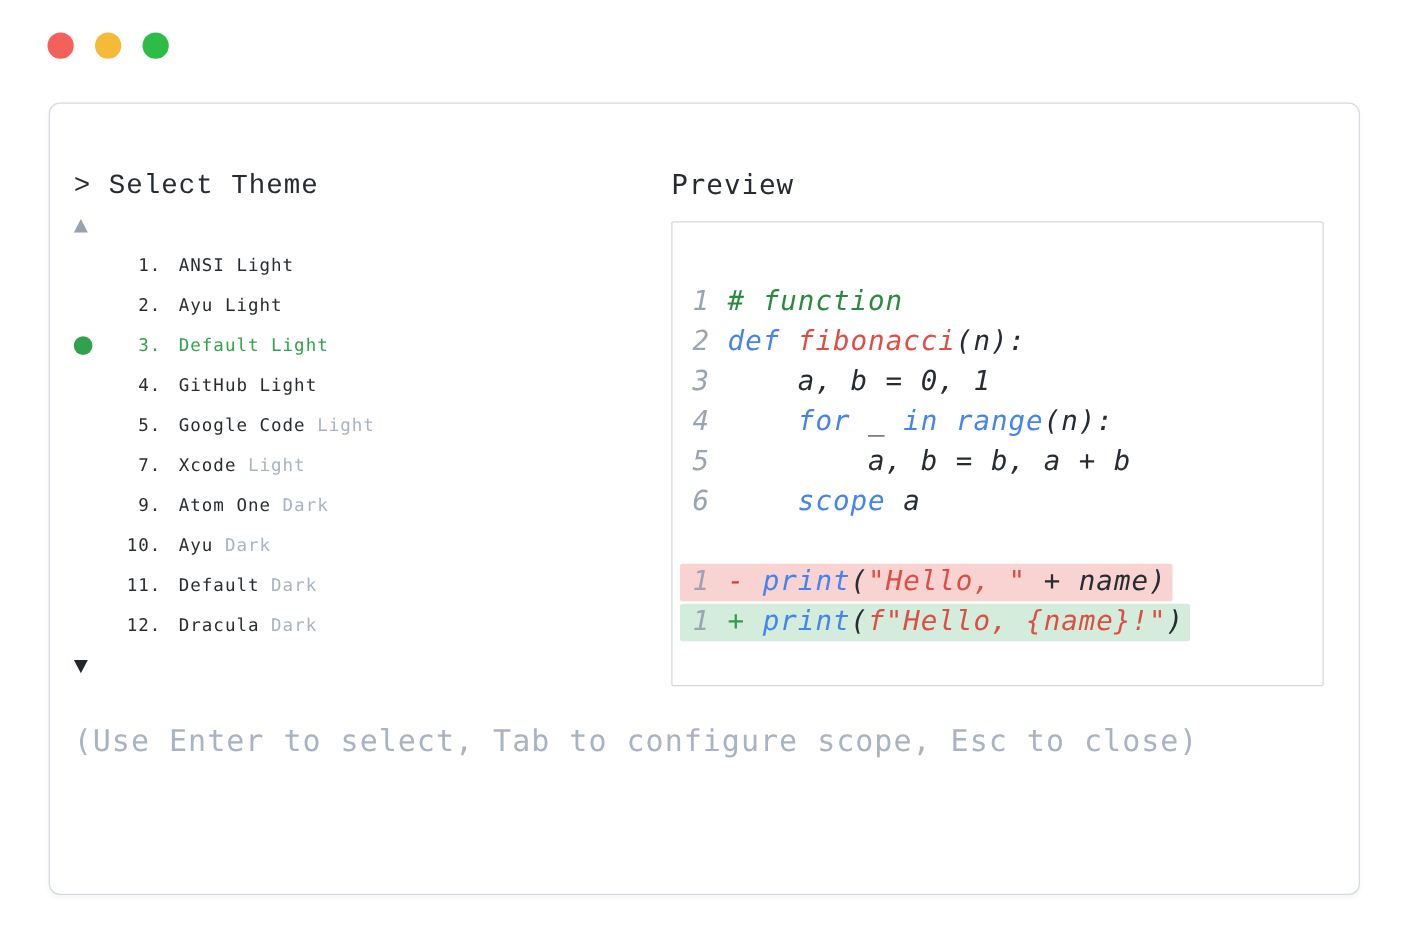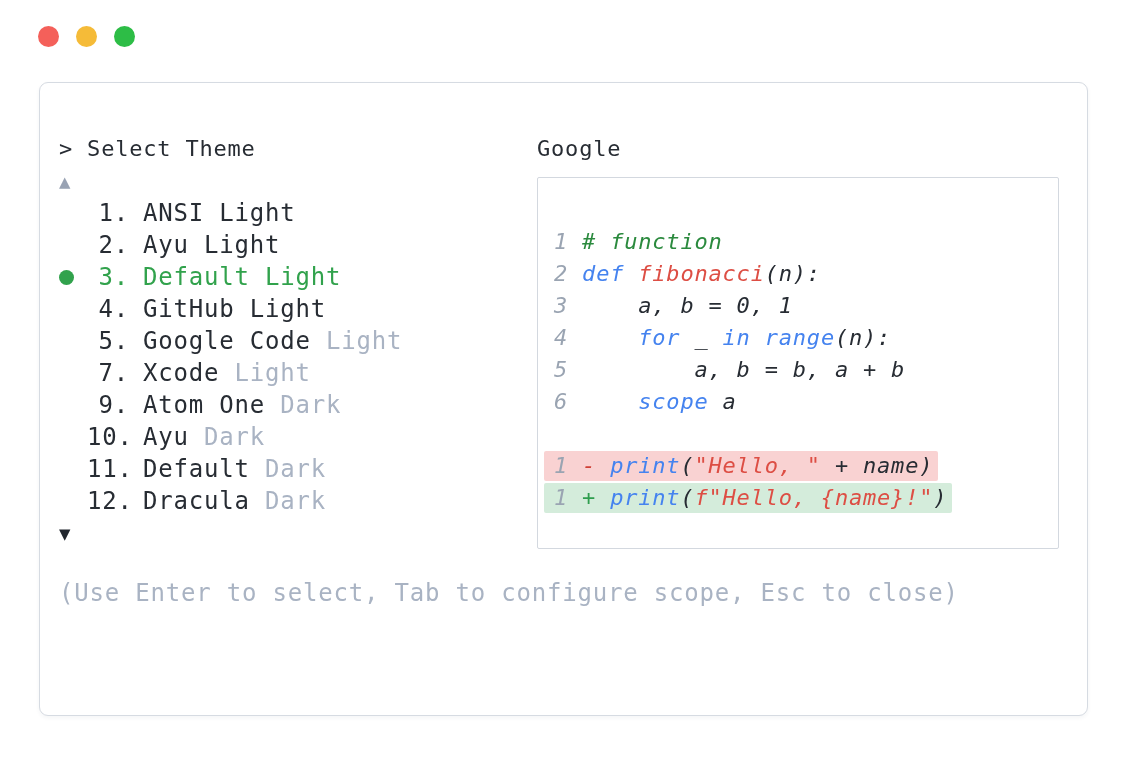--- a/index.html
+++ b/index.html
@@ -24,30 +24,30 @@
   .tl-red{background:var(--traffic-red);}
   .tl-yellow{background:var(--traffic-yellow);}
   .tl-green{background:var(--traffic-green);}
 
   .panel{
     position:absolute;left:39px;top:82px;width:1049px;height:634px;
     background:#fff;border:1.5px solid var(--panel-border);border-radius:9px;
     box-shadow:0 2px 4px rgba(40,50,70,.05);
     padding:50px 0 0 19px;
   }
-  .mono-line{height:32px;line-height:32px;font-size:22px;letter-spacing:.8px;white-space:pre;}
+  .mono-line{height:32px;line-height:32px;font-size:22px;letter-spacing:.8px;white-space:pre;font-family:Liberation Mono, monospace;}
   .cols{display:flex;}
   .left-col{width:478px;flex:none;}
   .right-col{flex:1;}
 
   .title-line{color:var(--plain-dark);}
   .arrow-up{color:var(--scroll-up);font-size:19px;}
   .arrow-down{color:var(--scroll-down);font-size:19px;}
 
-  .titem{height:32px;line-height:32px;font-size:24px;letter-spacing:.8px;white-space:pre;cursor:default;}
+  .titem{height:32px;line-height:32px;font-size:14px;letter-spacing:.8px;white-space:pre;cursor:default;}
   .titem .marker{display:inline-block;width:28px;vertical-align:top;}
   .sel-dot{display:inline-block;width:15px;height:15px;border-radius:50%;background:var(--accent-green);margin-top:8px;}
   .titem .num{display:inline-block;width:42px;text-align:right;vertical-align:top;}
   .titem .tlabel{padding-left:14px;}
   .titem .suffix{color:var(--muted-gray);}
   .titem.selected .num,.titem.selected .tlabel,.titem.selected .suffix{color:var(--accent-green);}
 
   .preview-label{height:32px;line-height:32px;font-size:22px;letter-spacing:.8px;color:var(--plain-dark);}
   .preview-box{
     margin-top:12px;width:522px;height:372px;background:#fff;
@@ -93,21 +93,21 @@
           <div class="titem"><span class="marker"></span><span class="num">5.</span><span class="tlabel">Google Code </span><span class="suffix">Light</span></div>
           <div class="titem"><span class="marker"></span><span class="num">7.</span><span class="tlabel">Xcode </span><span class="suffix">Light</span></div>
           <div class="titem"><span class="marker"></span><span class="num">9.</span><span class="tlabel">Atom One </span><span class="suffix">Dark</span></div>
           <div class="titem"><span class="marker"></span><span class="num">10.</span><span class="tlabel">Ayu </span><span class="suffix">Dark</span></div>
           <div class="titem"><span class="marker"></span><span class="num">11.</span><span class="tlabel">Default </span><span class="suffix">Dark</span></div>
           <div class="titem"><span class="marker"></span><span class="num">12.</span><span class="tlabel">Dracula </span><span class="suffix">Dark</span></div>
         </div>
       <div class="mono-line arrow-down">▼</div>
     </div>
     <div class="right-col">
-      <div class="preview-label">Google</div>
+      <div class="preview-label">Preview</div>
       <div class="preview-box">
         <div>
             <div class="cline"><span class="tok-n">1 </span><span class="tok-c"># function</span></div>
             <div class="cline"><span class="tok-n">2 </span><span class="tok-k">def </span><span class="tok-f">fibonacci</span><span class="tok-p">(n):</span></div>
             <div class="cline"><span class="tok-n">3 </span><span class="tok-p">    a, b = 0, 1</span></div>
             <div class="cline"><span class="tok-n">4 </span><span class="tok-p">    </span><span class="tok-k">for</span><span class="tok-p"> _ </span><span class="tok-k">in</span><span class="tok-p"> </span><span class="tok-k">range</span><span class="tok-p">(n):</span></div>
             <div class="cline"><span class="tok-n">5 </span><span class="tok-p">        a, b = b, a + b</span></div>
             <div class="cline"><span class="tok-n">6 </span><span class="tok-p">    </span><span class="tok-k">scope</span><span class="tok-p"> a</span></div>
             <div class="cline"></div>
             <div class="cline"><span class="hl removed"><span class="tok-n">1 </span><span class="tok-m">- </span><span class="tok-k">print</span><span class="tok-p">(</span><span class="tok-s">"Hello, "</span><span class="tok-p"> + name)</span></span></div>

